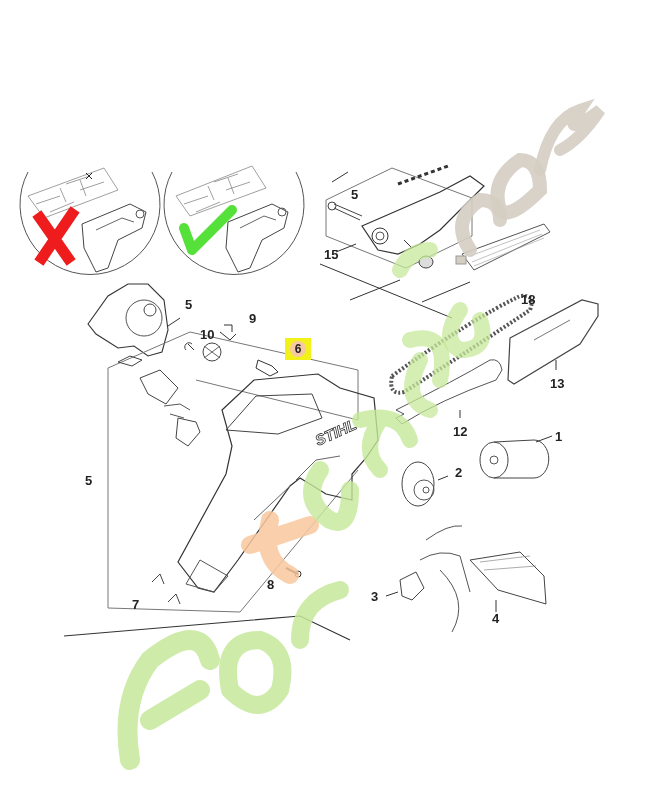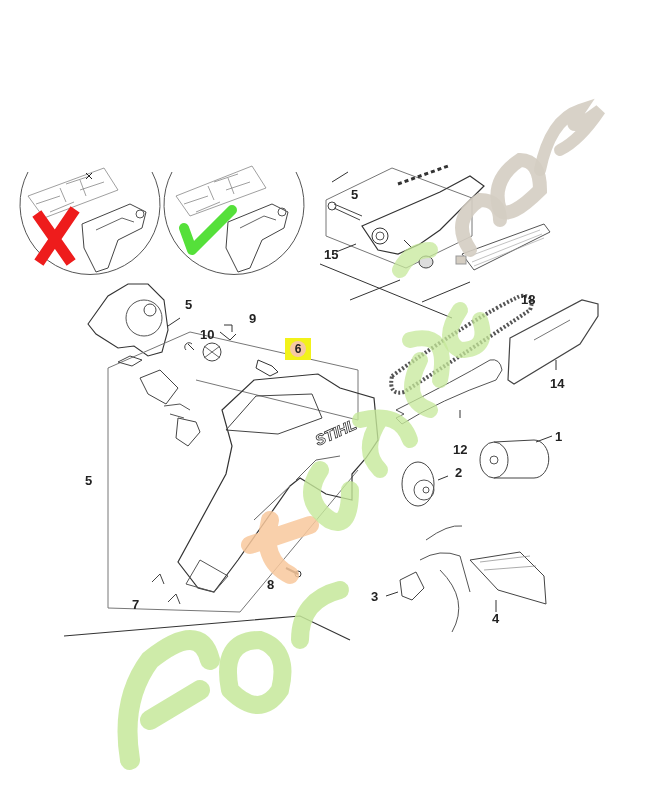--- a/index.html
+++ b/index.html
@@ -161,18 +161,18 @@
 <div class="lbl" style="left:492px;top:612px">4</div>
 <div class="lbl" style="left:85px;top:474px">5</div>
 <div class="lbl hl" style="left:285px;top:338px">
       <span>6</span>
     </div>
 <div class="lbl" style="left:132px;top:598px">7</div>
 <div class="lbl" style="left:267px;top:578px">8</div>
 <div class="lbl" style="left:249px;top:312px">9</div>
 <div class="lbl" style="left:200px;top:328px">10</div>
 <div class="lbl" style="left:185px;top:298px">5</div>
-<div class="lbl" style="left:453px;top:443px">12</div>
+<div class="lbl" style="left:453px;top:425px">12</div>
 <div class="lbl" style="left:521px;top:293px">18</div>
-<div class="lbl" style="left:550px;top:377px">14</div>
+<div class="lbl" style="left:550px;top:377px">13</div>
 <div class="lbl" style="left:324px;top:248px">15</div>
 <div class="lbl" style="left:351px;top:188px">5</div>
 </div>
 
 </body></html>

